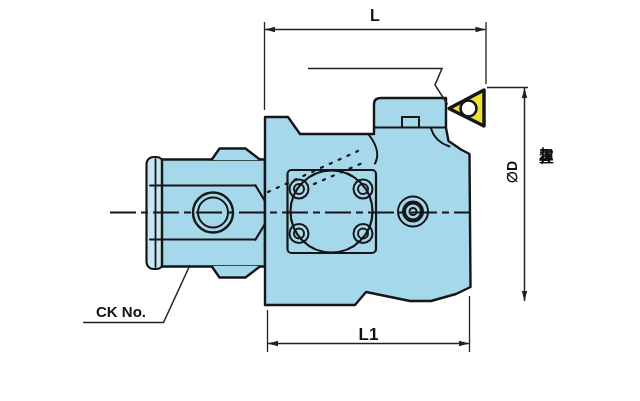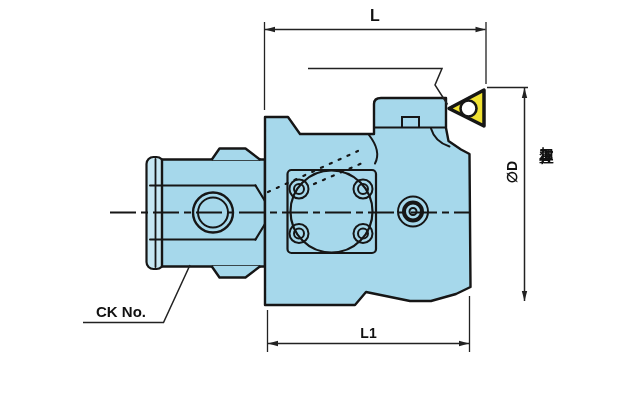--- a/index.html
+++ b/index.html
@@ -11,21 +11,21 @@
   .lbl{
     position:absolute;color:#111;font-weight:bold;white-space:nowrap;
     font-family:"Liberation Sans", sans-serif;
   }
   .lbl.center{text-align:center;}
   .lbl-L{left:264px;top:7px;width:222px;font-size:16px;}
   .lbl-seat{left:312px;top:45px;width:100px;font-size:14px;letter-spacing:2px;}
   .lbl-D{left:490px;top:164px;width:44px;height:16px;font-size:14px;transform:rotate(-90deg);}
   .lbl-machdia{left:538px;top:136px;font-size:14px;writing-mode:vertical-rl;text-orientation:upright;letter-spacing:1px;}
   .lbl-CK{left:96px;top:303px;font-size:15px;}
-  .lbl-L1{left:268px;top:325px;width:201px;font-size:14px;}
+  .lbl-L1{left:268px;top:325px;width:201px;font-size:17px;}
 
   .body-fill{fill:var(--body-fill);stroke:var(--outline);stroke-width:2.4;stroke-linejoin:round;}
   .cap-fill{fill:var(--body-fill-light);stroke:var(--outline);stroke-width:2.2;stroke-linejoin:round;}
   .ln{stroke:var(--outline);fill:none;stroke-linecap:round;}
   .dim{stroke:var(--dim-color);fill:none;stroke-width:1.5;}
   .ext{stroke:var(--dim-color);fill:none;stroke-width:1.3;}
   .dim-arrow{fill:var(--dim-color);stroke:none;}
   .centerline{stroke:var(--outline);stroke-width:1.8;fill:none;stroke-dasharray:26 5 7 5;}
   .dotted{stroke:var(--outline);stroke-width:2.2;fill:none;stroke-linecap:round;stroke-dasharray:2.2 7.5;}
   .insert{fill:var(--insert-fill);stroke:var(--outline);stroke-width:3.5;stroke-linejoin:round;}

